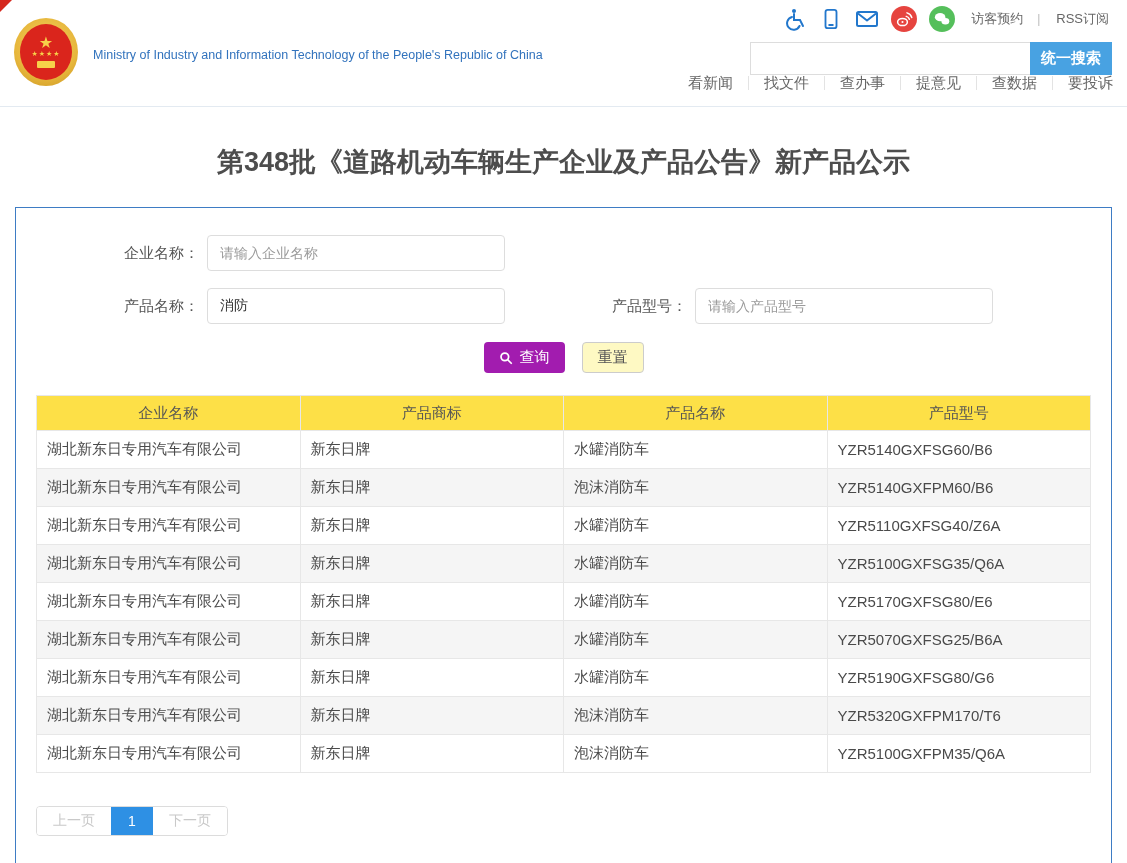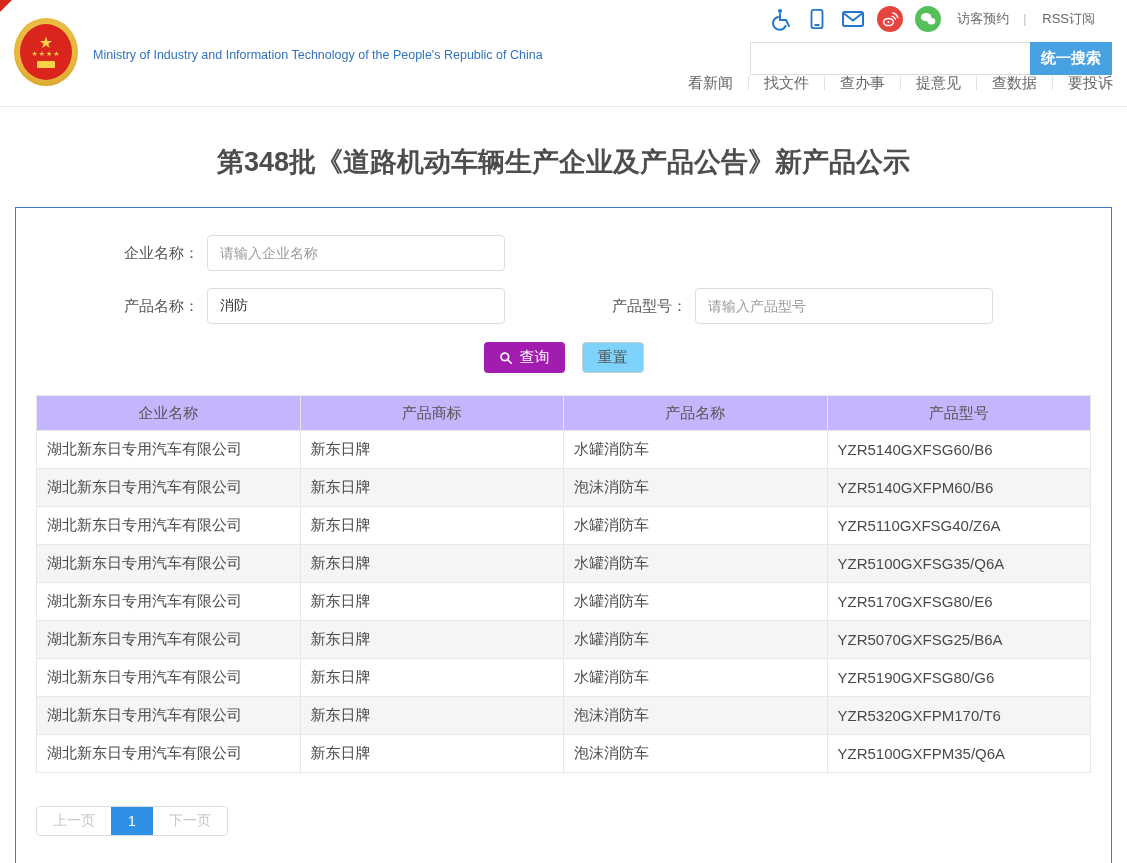--- a/index.html
+++ b/index.html
@@ -17,21 +17,21 @@
     background:radial-gradient(circle at 50% 42%, #f5d468 0%, #e7b73c 60%, #c9931f 100%);
     display:flex; align-items:center; justify-content:center; }
   .emblem-core { width:52px; height:56px; border-radius:50%; background:#da251c;
     display:flex; flex-direction:column; align-items:center; justify-content:center; color:#f7d14a; }
   .emblem-core .big-star { font-size:16px; line-height:14px; }
   .emblem-core .small-stars { font-size:7px; letter-spacing:1px; line-height:8px; }
   .emblem-core .gate { width:18px; height:7px; margin-top:3px; background:#f7d14a; border-radius:1px; }
   .titles { margin-left:15px; }
   .site-title { font-size:33px; font-weight:bold; color:#16499e; letter-spacing:1px; }
   .site-subtitle { margin-top:5px; font-size:12.5px; color:#3273bd; }
-  .icon-links { position:absolute; right:32px; top:6px; display:flex; align-items:center; }
+  .icon-links { position:absolute; right:18px; top:6px; display:flex; align-items:center; }
   .hicon { width:24px; height:24px; margin-left:12px; display:inline-flex; align-items:center; justify-content:center; cursor:pointer; }
   .hicon svg { display:block; }
   .circle-icon { width:26px; height:26px; border-radius:50%; display:inline-flex; align-items:center; justify-content:center; }
   .circle-icon.weibo { background:#e6443f; }
   .circle-icon.wechat { background:#55bf5b; }
   .quick-link { margin-left:16px; font-size:13px; color:#666; text-decoration:none; cursor:pointer; }
   .ql-sep { margin-left:14px; color:#bbb; font-size:12px; }
   .search-row { position:absolute; right:15px; top:42px; display:flex; }
   .unified-search-input { width:280px; height:33px; border:1px solid #ddd; border-right:none; padding:0 10px; font-size:14px; outline:none; }
   .unified-search-btn { width:82px; height:33px; border:none; background:#48a2e2; color:#fff;
@@ -47,26 +47,26 @@
   .form-group { display:flex; align-items:center; }
   .form-group + .form-group { margin-left:87px; }
   .form-group label { width:95px; text-align:right; font-size:15px; color:#555; margin-right:8px; white-space:nowrap; }
   .form-group input { width:298px; height:36px; border:1px solid #ddd; border-radius:4px; padding:0 12px;
     font-size:14px; color:#333; outline:none; font-family:inherit; }
   .form-group input::placeholder { color:#9b9b9b; }
   .btn-row { display:flex; justify-content:center; margin:18px 0 22px; }
   .btn-primary { display:inline-flex; align-items:center; justify-content:center; gap:7px;
     width:81px; height:31px; background:#a21caf; color:#fff; border:none; border-radius:4px;
     font-size:15px; cursor:pointer; font-family:inherit; }
-  .btn-reset { width:62px; height:31px; margin-left:17px; background:#7dd3fc; color:#555;
+  .btn-reset { width:62px; height:31px; margin-left:17px; background:#fef9c3; color:#555;
     border:1px solid #ccc; border-radius:4px; font-size:15px; cursor:pointer; font-family:inherit; }
   
   table { width:100%; border-collapse:collapse; table-layout:fixed; }
   th, td { border:1px solid #e7e7e7; font-size:15px; height:38px; }
-  th { background:#c4b5fd; color:#555; font-weight:normal; text-align:center; height:35px;margin-left:12px; }
+  th { background:#fde047; color:#555; font-weight:normal; text-align:center; height:35px;margin-left:12px; }
   td { color:#4a4a4a; text-align:left; padding-left:10px; background:#fff; }
   tbody tr:nth-child(even) td { background:#f5f5f5; }
   
   .pagination { display:inline-flex; margin-top:33px; border:1px solid #dcdcdc; border-radius:4px; overflow:hidden; }
   .pagination span { display:inline-flex; align-items:center; justify-content:center; height:28px;
     font-size:14px; cursor:pointer; background:#fff; }
   .page-prev, .page-next { color:#c9c9c9; padding:0 16px;text-align:center; }
   .page-num.active { background:#2e90e4; color:#fff; width:42px; }
 </style>
 </head>

